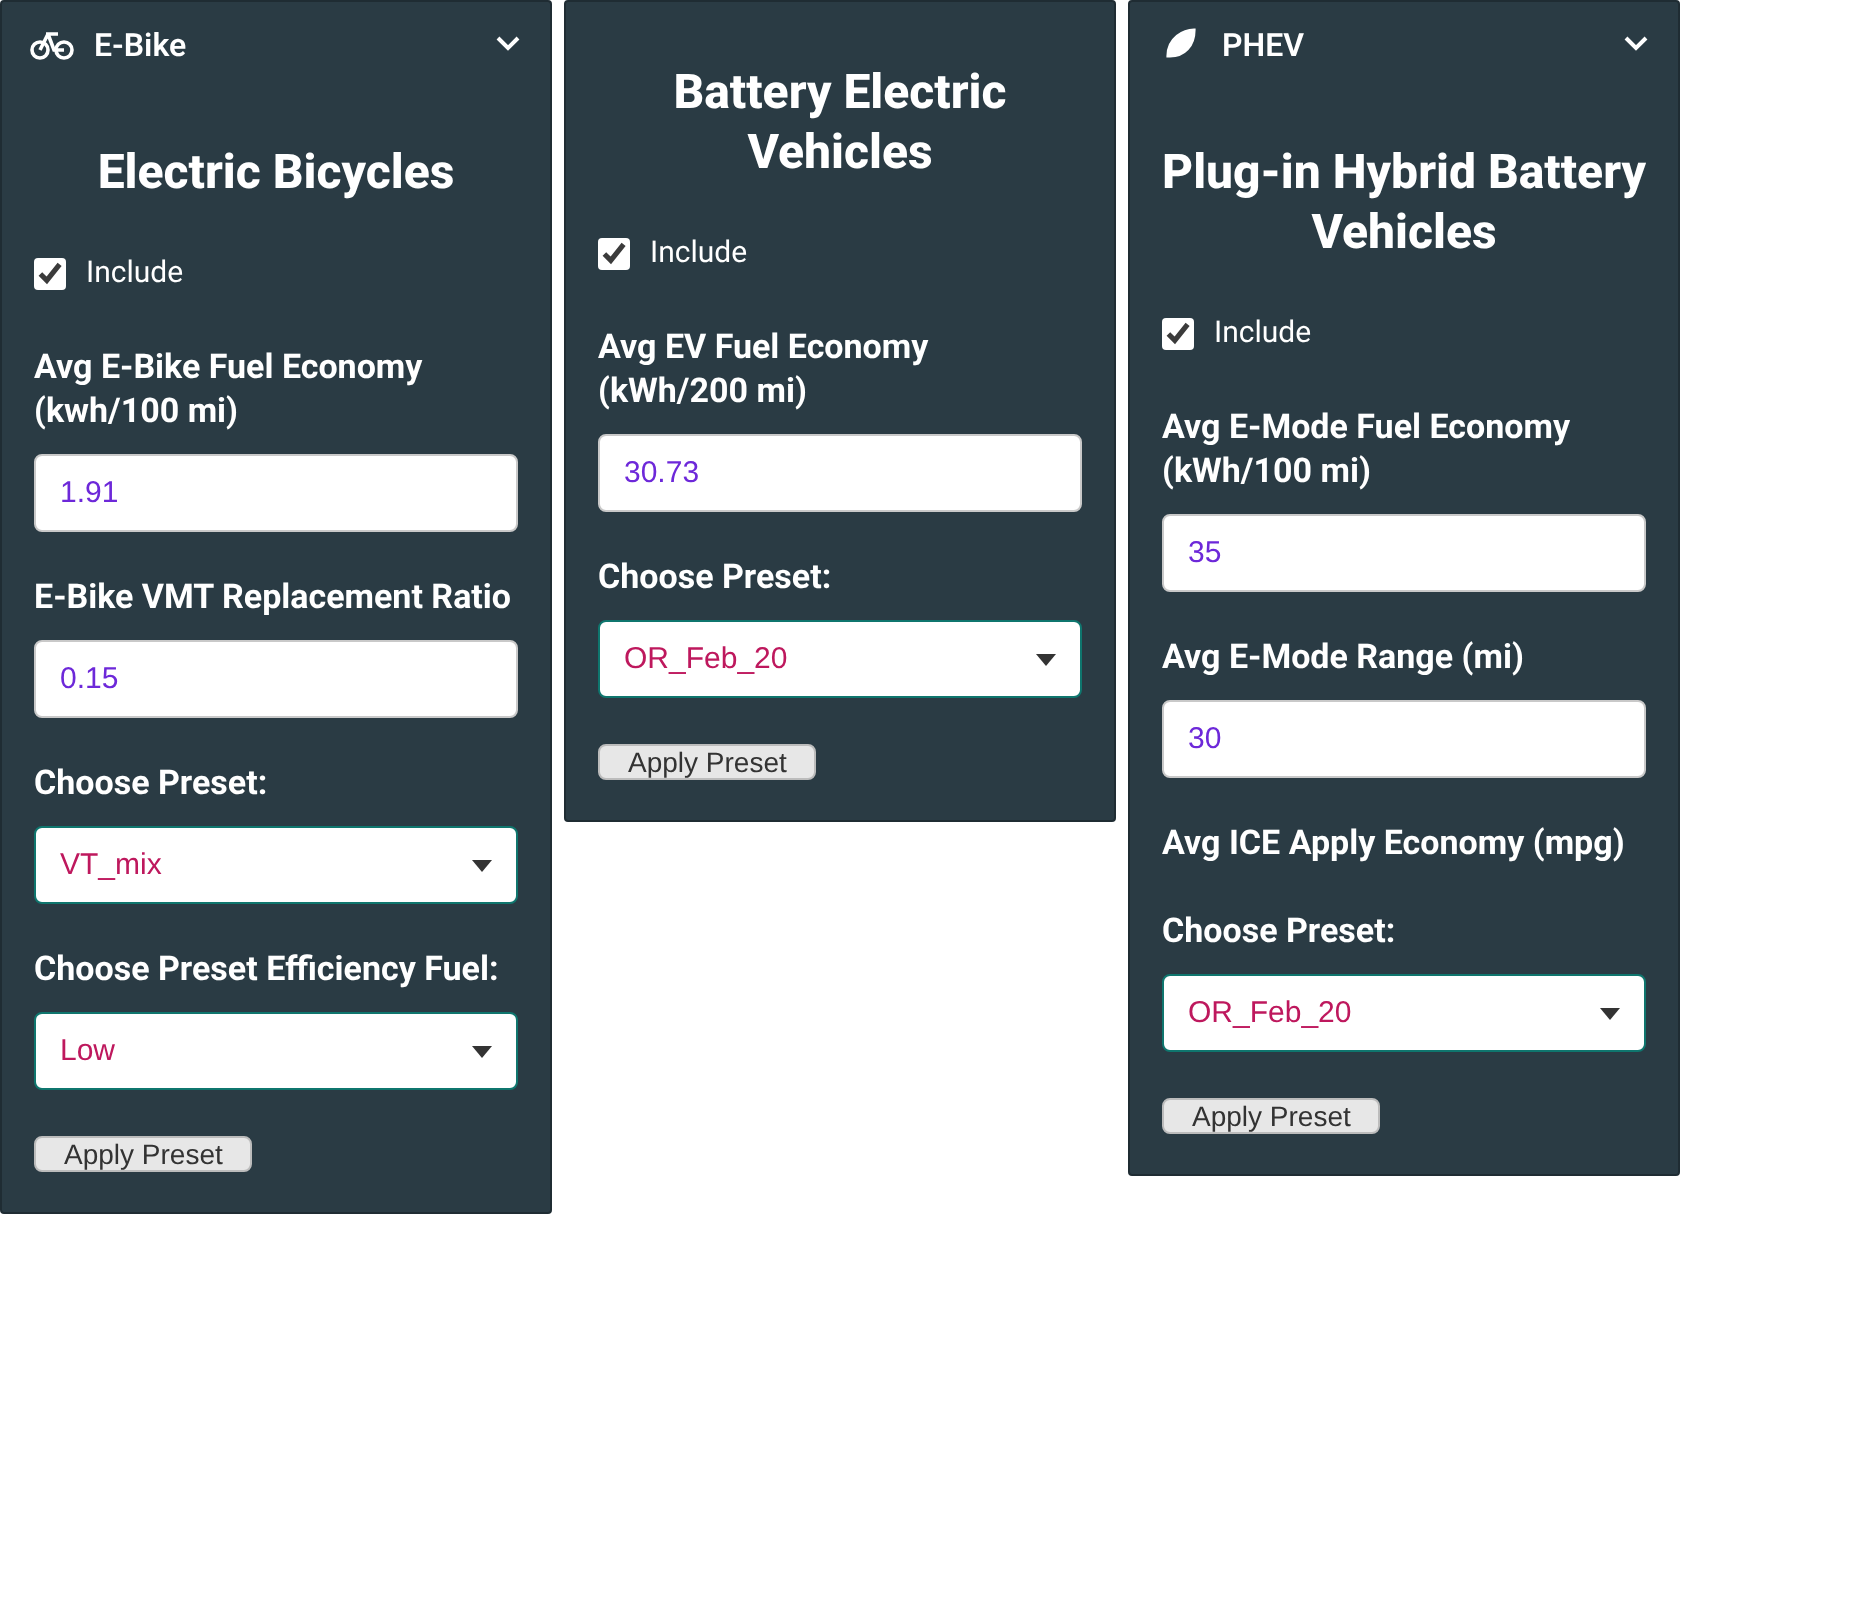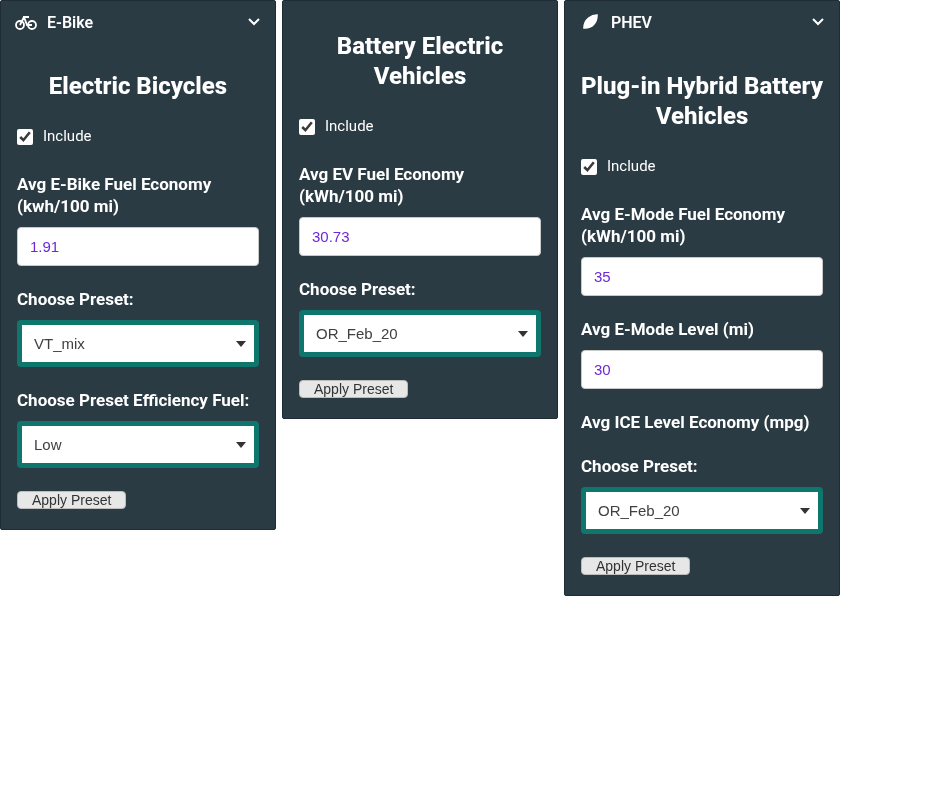--- a/index.html
+++ b/index.html
@@ -82,22 +82,22 @@
     padding: 10px 12px;
     outline: none;
   }
   .select-wrap {
     position: relative;
     width: 100%;
   }
   .select-input {
     width: 100%;
     background: #ffffff;
-    color: #404040;
-    border: 5px solid #0f766e;
+    color: #be185d;
+    border: 1px solid #0f766e;
     border-radius: 4px;
     font-size: 15px;
     padding: 10px 36px 10px 12px;
     appearance: none;
     outline: none;
     cursor: pointer;
   }
   .select-wrap .caret {
     position: absolute;
     right: 12px;
@@ -141,20 +141,24 @@
     <label class="include-row">
       <input type="checkbox" checked="" style="">
       <span>Include</span>
     </label>
 
     <div class="field">
       <div class="field-label">Avg E-Bike Fuel Economy (kwh/100 mi)</div>
       <input class="text-input" value="1.91" style="">
     </div>
 
+    <div class="field">
+      <div class="field-label">E-Bike VMT Replacement Ratio</div>
+      <input class="text-input" value="0.15" style="">
+    </div>
 
     <div class="field">
       <div class="field-label">Choose Preset:</div>
       <div class="select-wrap">
         <select class="select-input">
           <option>VT_mix</option>
         </select>
         <span class="caret">
           <svg width="12" height="12" viewBox="0 0 12 12" fill="#333">
               <path d="M1 3 L6 9 L11 3 Z"></path>
@@ -184,21 +188,21 @@
 <div class="panel">
   <div class="panel-body">
     <h2 class="panel-title">Battery Electric Vehicles</h2>
 
     <label class="include-row">
       <input type="checkbox" checked="" style="">
       <span>Include</span>
     </label>
 
     <div class="field">
-      <div class="field-label">Avg EV Fuel Economy (kWh/100 mi)</div>
+      <div class="field-label">Avg EV Fuel Economy (kWh/200 mi)</div>
       <input class="text-input" value="30.73" style="">
     </div>
 
     <div class="field">
       <div class="field-label">Choose Preset:</div>
       <div class="select-wrap">
         <select class="select-input">
           <option>OR_Feb_20</option>
         </select>
         <span class="caret">
@@ -235,26 +239,26 @@
       <input type="checkbox" checked="" style="">
       <span>Include</span>
     </label>
 
     <div class="field">
       <div class="field-label">Avg E-Mode Fuel Economy (kWh/100 mi)</div>
       <input class="text-input" value="35" style="">
     </div>
 
     <div class="field">
-      <div class="field-label">Avg E-Mode Level (mi)</div>
+      <div class="field-label">Avg E-Mode Range (mi)</div>
       <input class="text-input" value="30" style="">
     </div>
 
     <div class="field">
-      <div class="field-label">Avg ICE Level Economy (mpg)</div>
+      <div class="field-label">Avg ICE Apply Economy (mpg)</div>
     </div>
 
     <div class="field">
       <div class="field-label">Choose Preset:</div>
       <div class="select-wrap">
         <select class="select-input">
           <option>OR_Feb_20</option>
         </select>
         <span class="caret">
           <svg width="12" height="12" viewBox="0 0 12 12" fill="#333">

